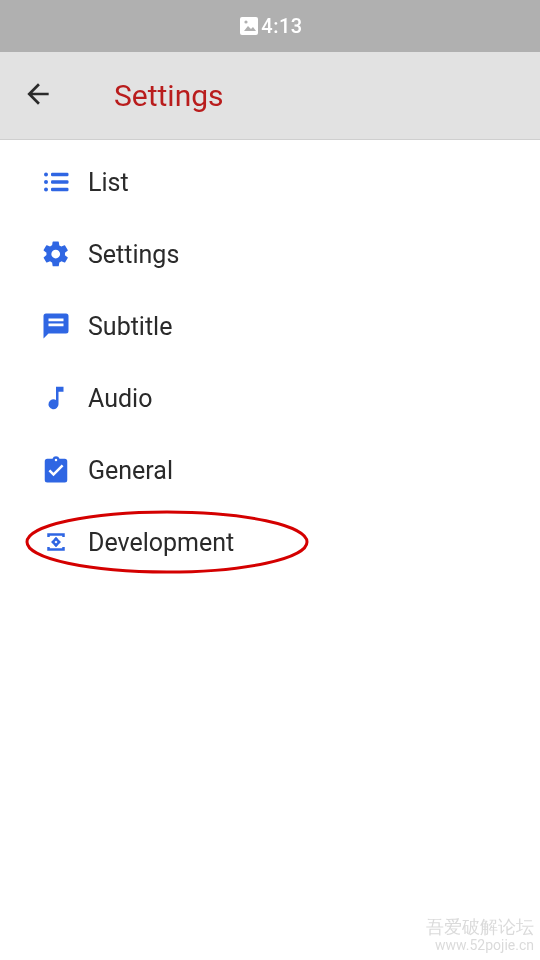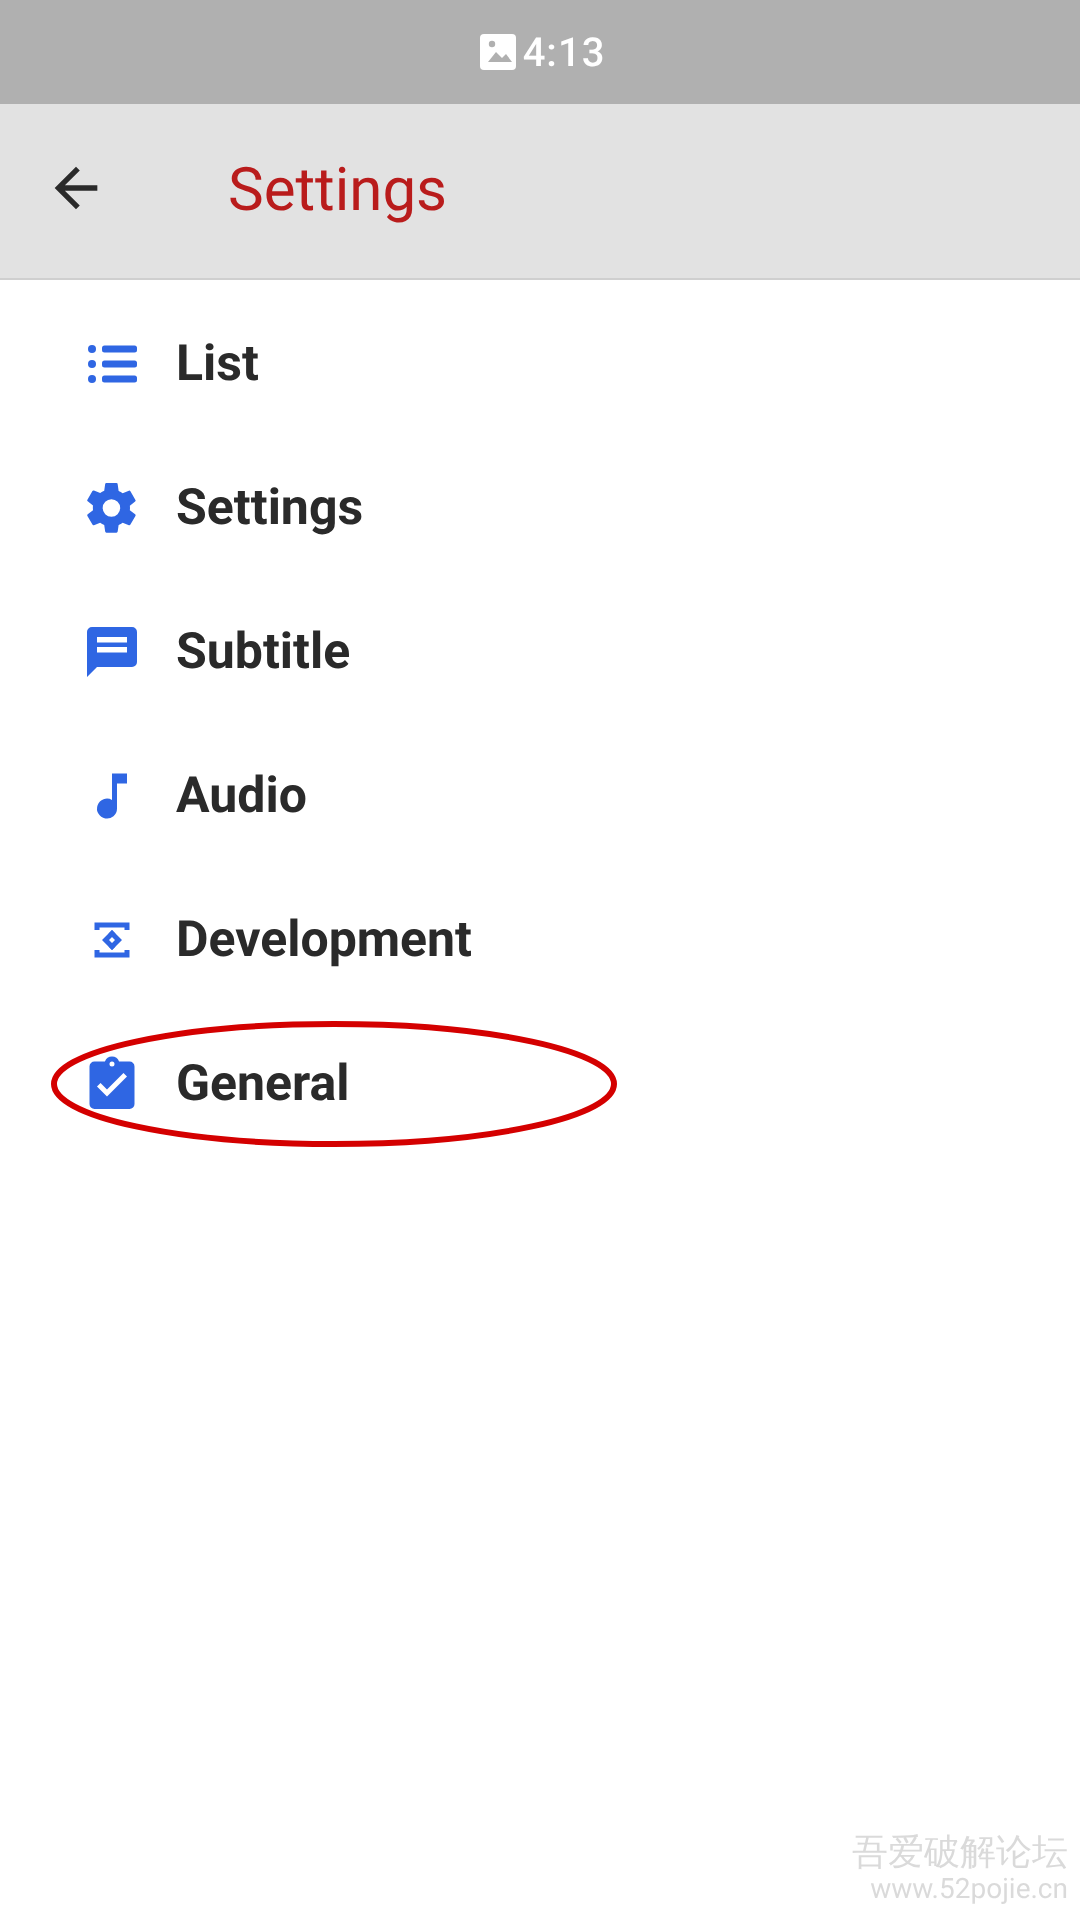--- a/index.html
+++ b/index.html
@@ -31,21 +31,21 @@
       background: none; border: none; cursor: pointer;
     }
     .back-btn svg { width: 32px; height: 32px; }
     .app-title {
       font-size: 30px;
       font-weight: 400;
       color: #b91c1c;
       margin-left: 56px;
     }
 
-    .content { padding: 6px 0 0 0; position: relative; font-weight: bold; }
+    .content { padding: 6px 0 0 0; position: relative; }
 
     .setting-item {
       height: 72px;
       display: flex;
       align-items: center;
       padding-left: 40px;
       cursor: pointer;
     }
     .setting-item .icon-wrap {
       width: 32px; height: 32px;
@@ -152,34 +152,34 @@
         <svg viewBox="0 0 24 24">
             <path d="M12 3v10.55A4 4 0 1 0 14 17V7h4V3z"></path>
           </svg>
       </span>
       <span class="label">Audio</span>
     </div>
 
     <div class="setting-item">
       <span class="icon-wrap">
         <svg viewBox="0 0 24 24">
+            <path d="M19 3h-4.18A3 3 0 0 0 9.18 3H5a2 2 0 0 0-2 2v15a2 2 0 0 0 2 2h14a2 2 0 0 0 2-2V5a2 2 0 0 0-2-2zM12 3a1 1 0 1 1-1 1 1 1 0 0 1 1-1zm-2 14-4-4 1.41-1.41L10 14.17l6.59-6.59L18 9z"></path>
+          </svg>
+      </span>
+      <span class="label">General</span>
+    </div>
+
+    <div class="setting-item">
+      <span class="icon-wrap">
+        <svg viewBox="0 0 24 24">
             <path d="M7 5h10v2H7zM7 17h10v2H7zM5 5v3h2V7h0V5zM17 5v2h0v1h2V5zM5 16v3h2v-2h0v-1zM17 16v1h0v2h2v-3zM12 8l-4 4 4 4 1.4-1.4L10.8 12l2.6-2.6z"></path>
             <path d="M12 8l4 4-4 4-1.4-1.4 2.6-2.6-2.6-2.6z"></path>
           </svg>
       </span>
       <span class="label">Development</span>
-    </div>
-
-    <div class="setting-item">
-      <span class="icon-wrap">
-        <svg viewBox="0 0 24 24">
-            <path d="M19 3h-4.18A3 3 0 0 0 9.18 3H5a2 2 0 0 0-2 2v15a2 2 0 0 0 2 2h14a2 2 0 0 0 2-2V5a2 2 0 0 0-2-2zM12 3a1 1 0 1 1-1 1 1 1 0 0 1 1-1zm-2 14-4-4 1.41-1.41L10 14.17l6.59-6.59L18 9z"></path>
-          </svg>
-      </span>
-      <span class="label">General</span>
     </div>
 
     <div class="ellipse-highlight" style="top: 367px;">
       <svg viewBox="0 0 290 70">
           <ellipse cx="145" cy="35" rx="140" ry="30" fill="none" stroke="#d40000" stroke-width="3"></ellipse>
         </svg>
     </div>
 
   </div>
 

